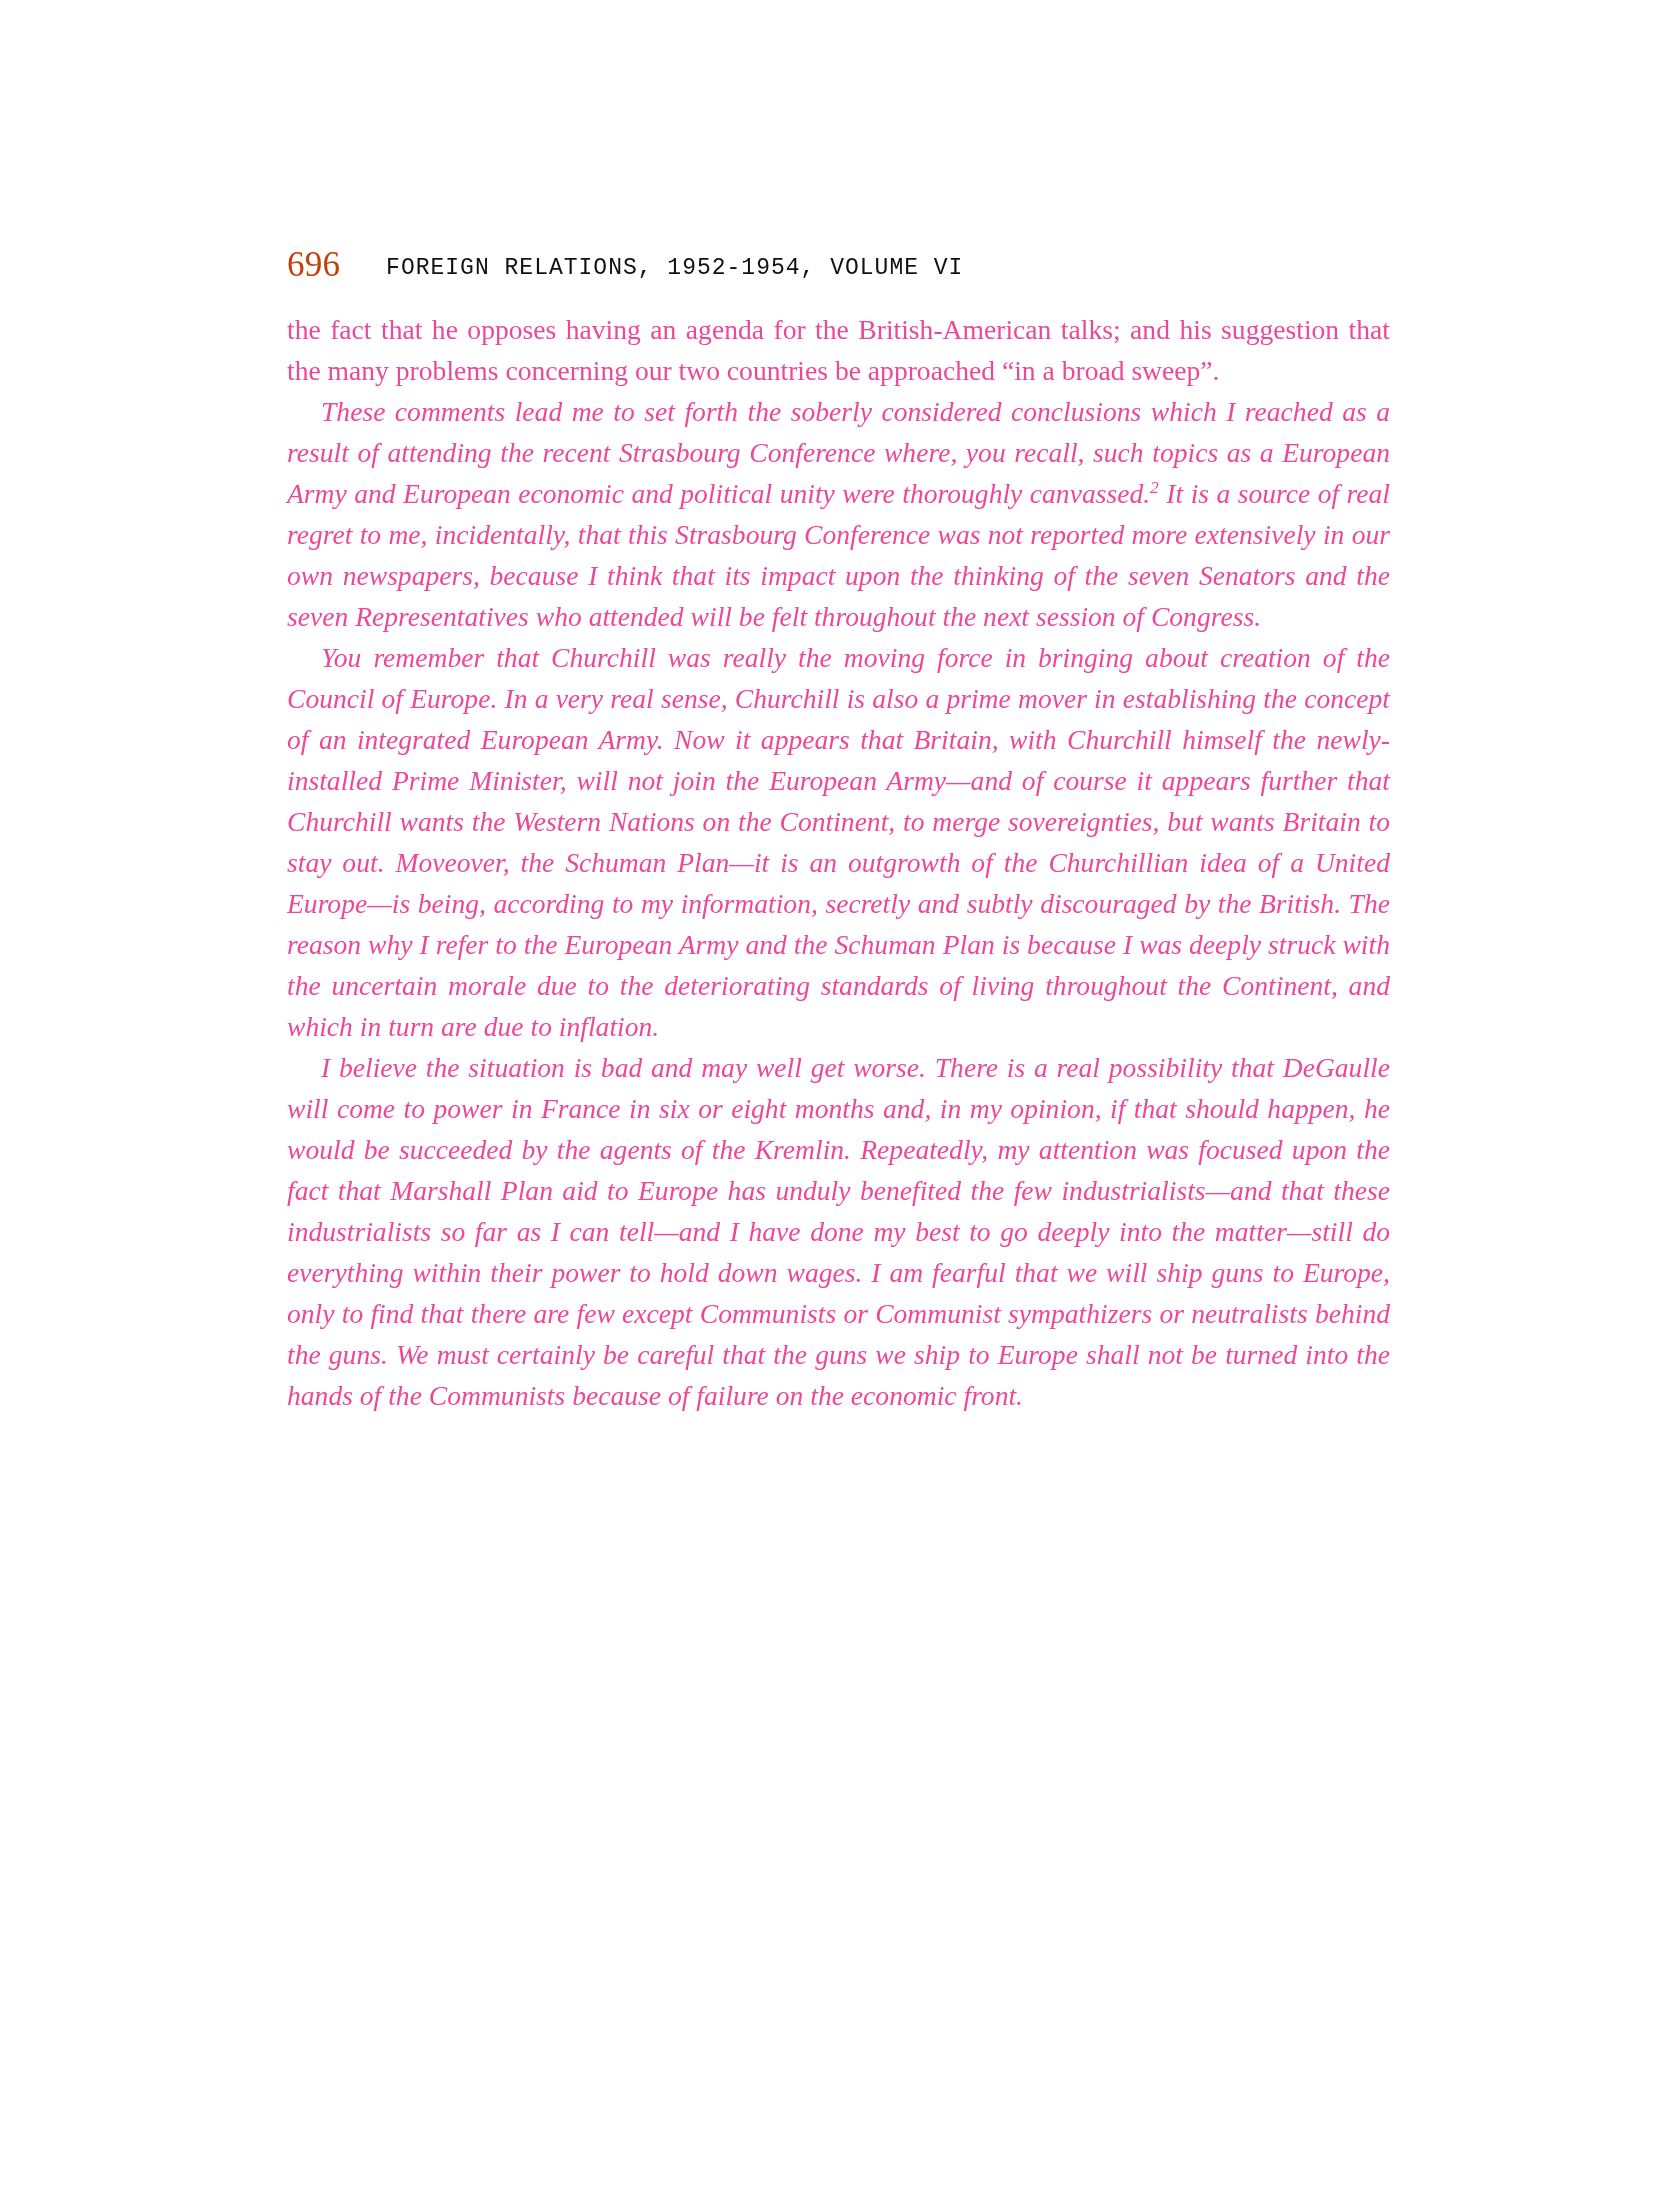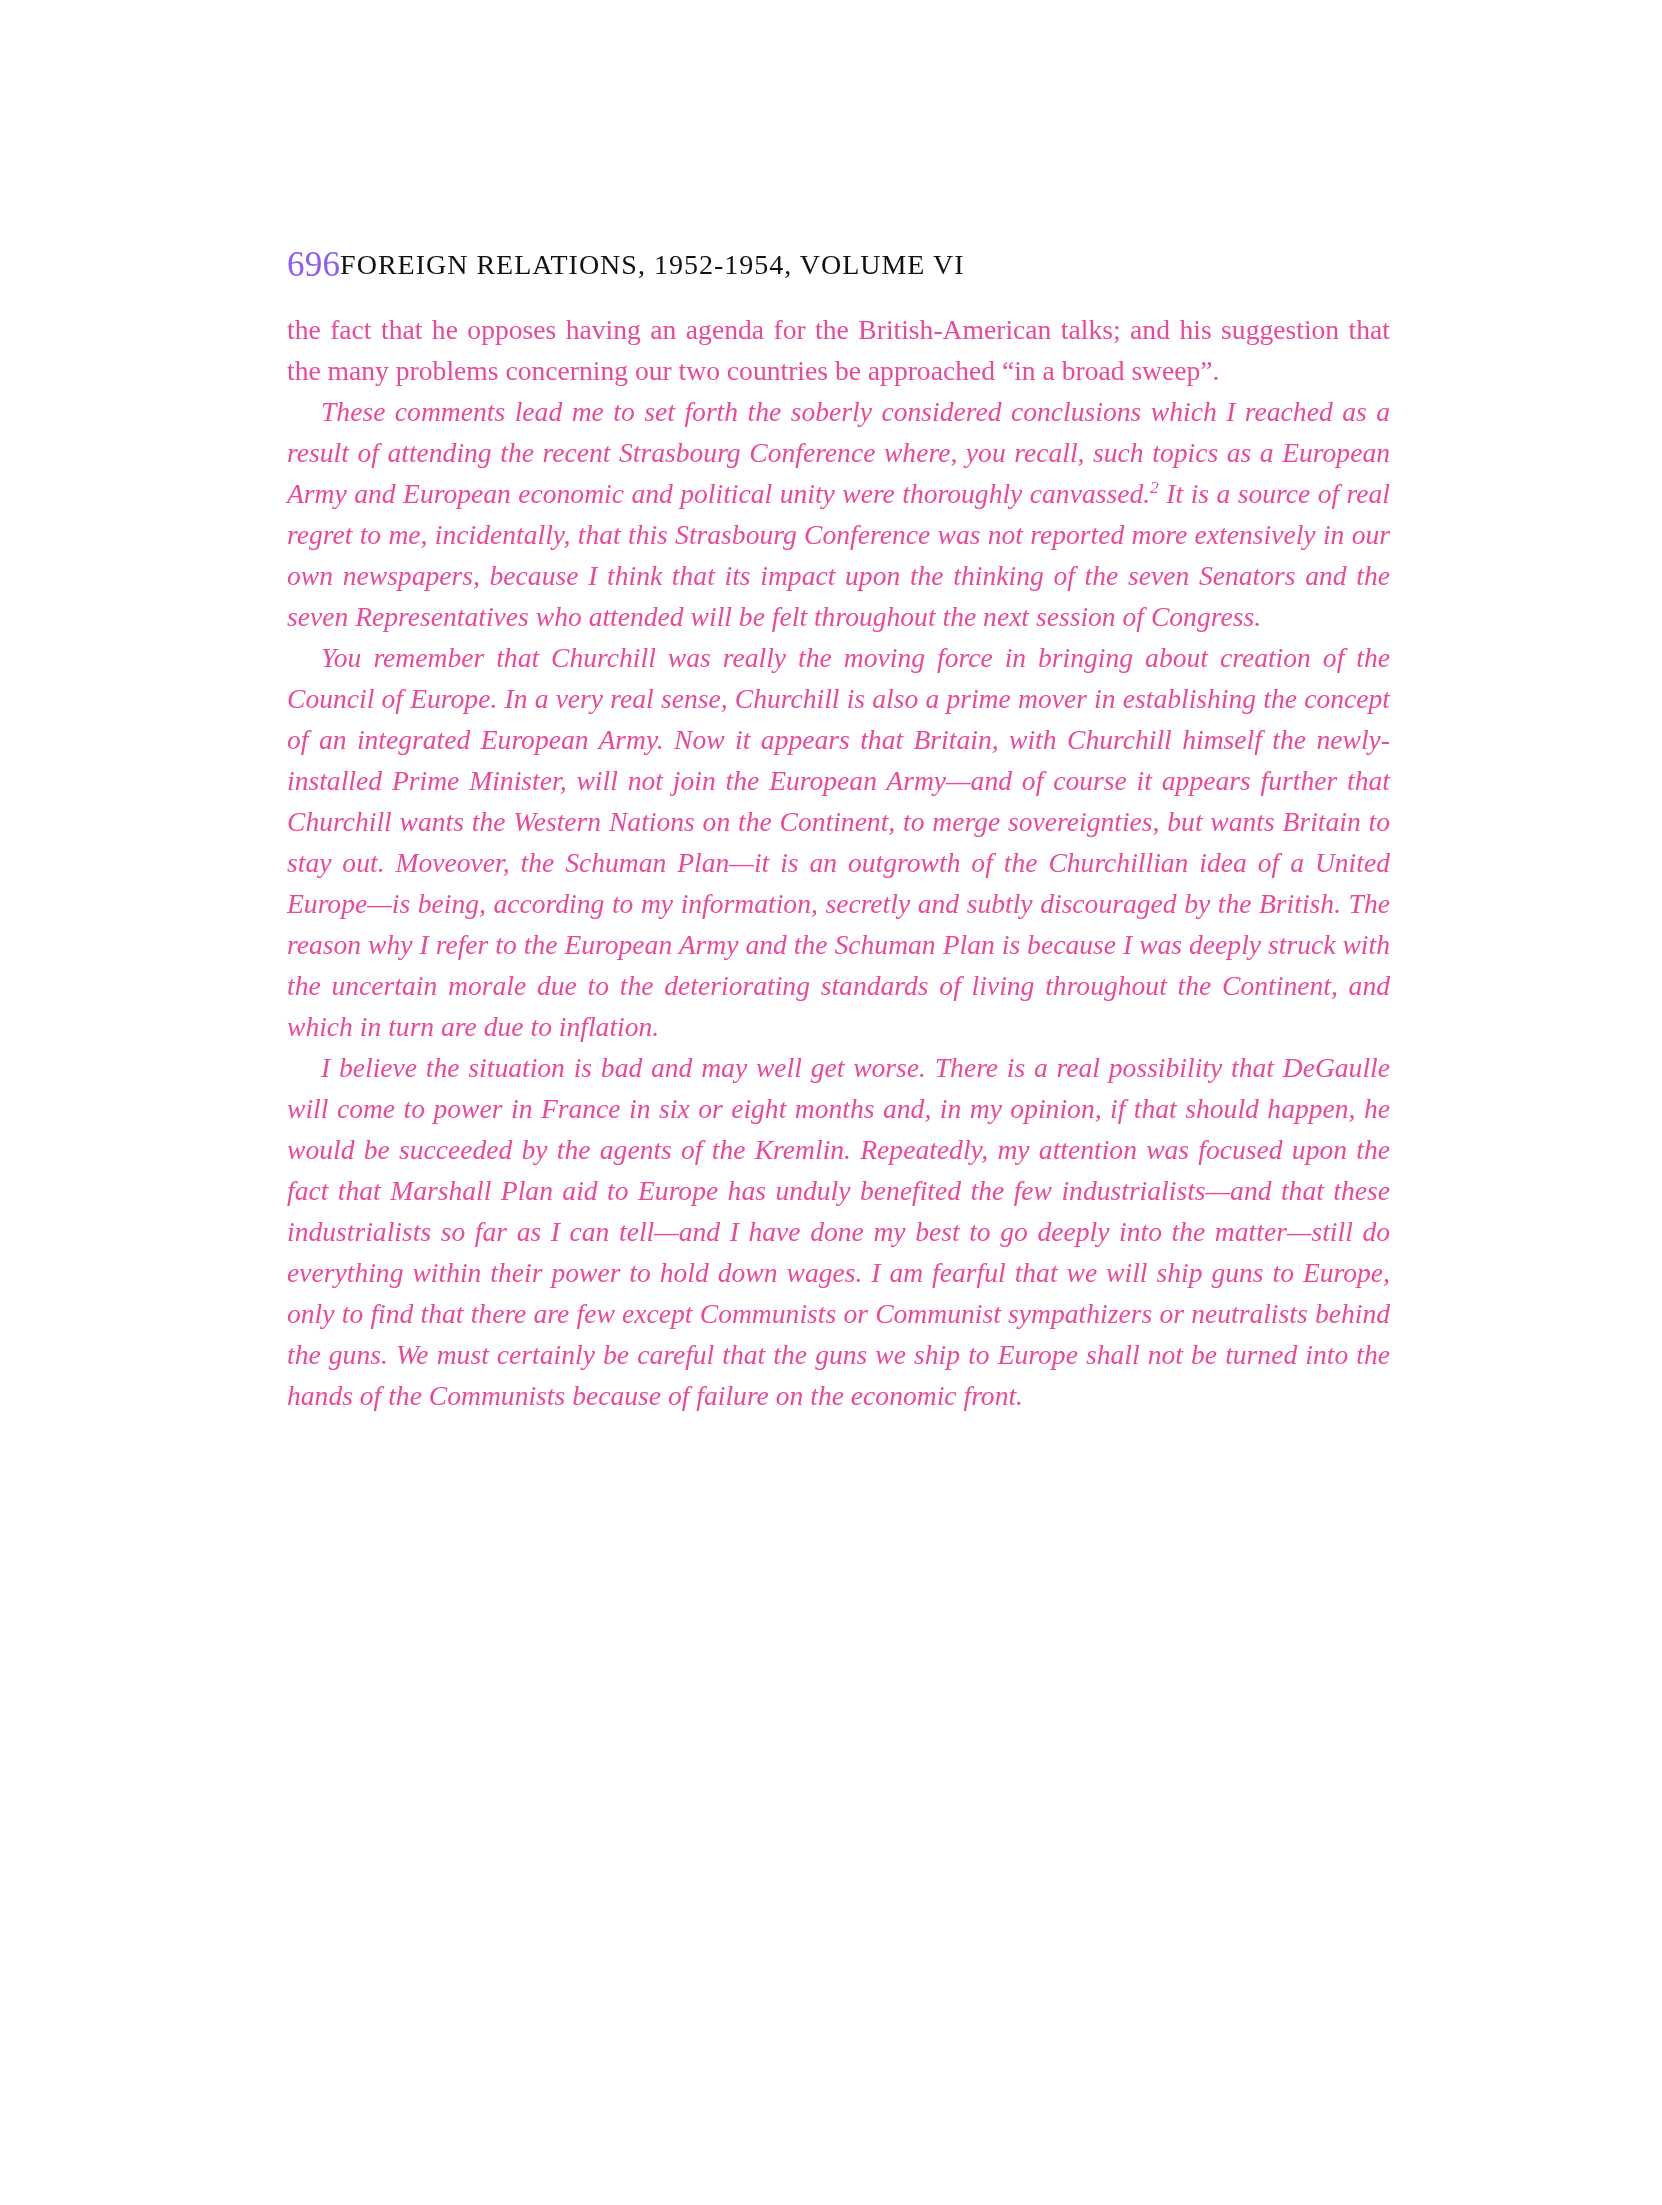--- a/index.html
+++ b/index.html
@@ -32,25 +32,26 @@
   .header-row {
     display: flex;
     align-items: baseline;
     margin-bottom: 25.6px;
   }
   .folio {
     font-family: "Liberation Serif", serif;
     font-size: 35px;
     line-height: 1;
     letter-spacing: 0.2px;
-    color: #8b5cf6;
+    color: #c2410c;
   }
   .running-head {
-    font-family: Liberation Serif, serif;
-    font-size: 28px;
+    margin-left: 46px;
+    font-family: Liberation Mono, monospace;
+    font-size: 23px;
     letter-spacing: 1px;
     color: #111111;
     white-space: nowrap;
     position: relative;
     top: -1.8px;
   }
   .body-text p {
     margin: 0;
     font-family: "Liberation Serif", serif;
     font-size: 27.6px;

